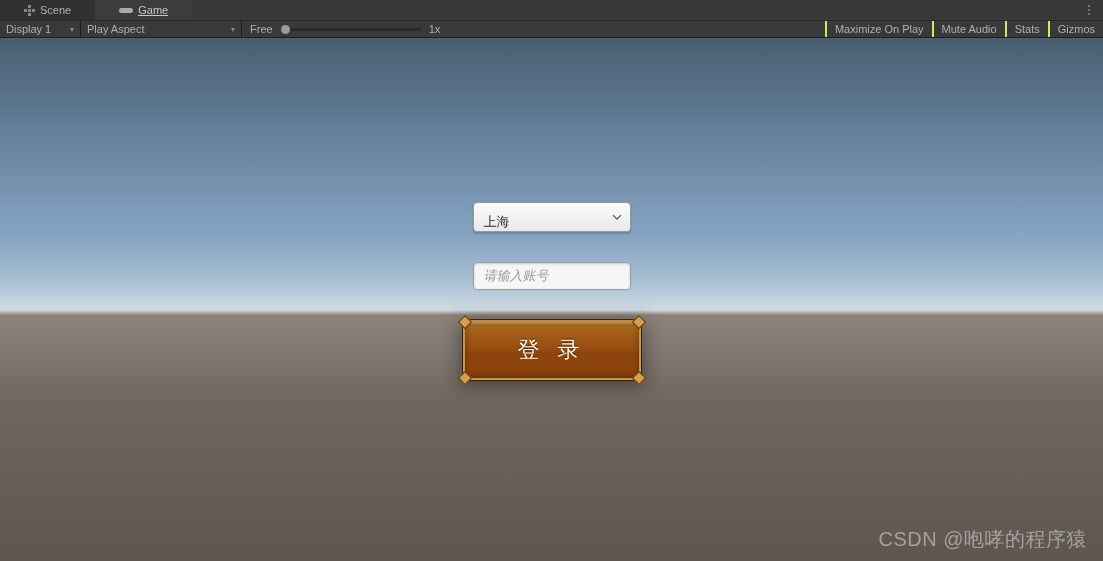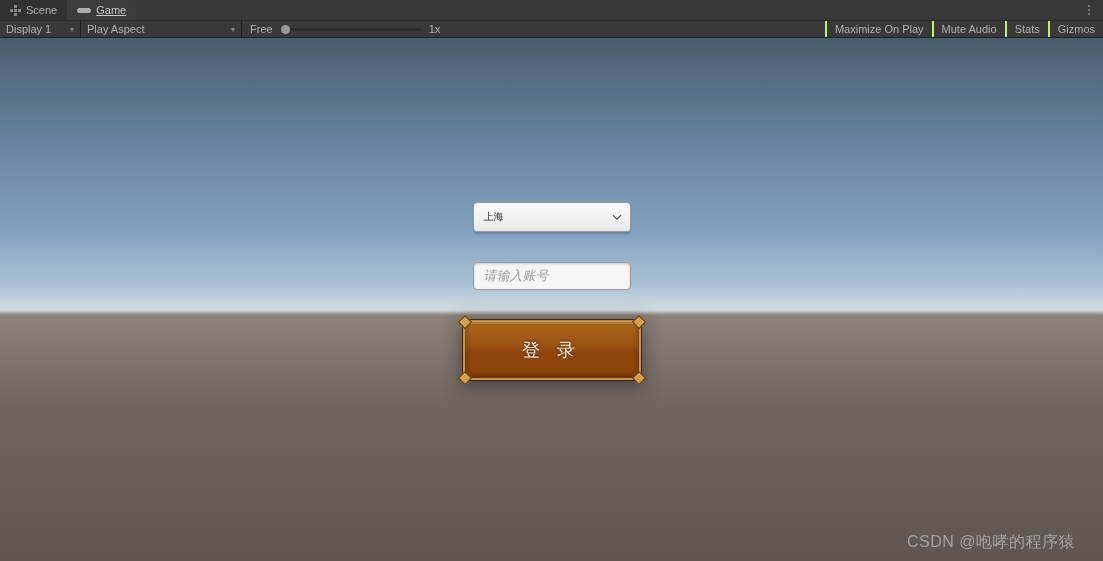--- a/index.html
+++ b/index.html
@@ -1,20 +1,20 @@
 <!DOCTYPE html>
 <html><head>
   <meta charset="utf-8">
   <style>
     * { margin: 0; padding: 0; box-sizing: border-box; font-family: Arial, "Microsoft YaHei", sans-serif; }
     body { width: 1103px; height: 561px; background: #383838; overflow: hidden; position: relative; }
 
     
     .tab-bar { height: 20px; background: #383838; display: flex; align-items: stretch; position: relative; }
-    .tab { display: flex; align-items: center; padding: 0 10px; font-size: 11px; color: #b0b0b0; gap: 5px; cursor: pointer; border-top-left-radius: 3px; border-top-right-radius: 3px; }
+    .tab { display: flex; align-items: center; padding: 0 24px; font-size: 11px; color: #b0b0b0; gap: 5px; cursor: pointer; border-top-left-radius: 3px; border-top-right-radius: 3px; }
     .tab.inactive { background: #313131; }
     .tab.active { background: #3c3c3c; color: #c8c8c8; text-decoration: underline; }
     .tab-icon { display: inline-flex; align-items: center; }
     .kebab { position: absolute; right: 6px; top: 0; height: 20px; width: 16px; display: flex; flex-direction: column; justify-content: center; align-items: center; gap: 2px; cursor: pointer; }
     .kebab span { width: 2px; height: 2px; background: #888; border-radius: 50%; }
 
     
     .toolbar { height: 18px; background: #393939; border-top: 1px solid #2b2b2b; border-bottom: 1px solid #202020; display: flex; align-items: center; font-size: 11px; color: #b0b0b0; }
     .toolbar-sep { width: 1px; height: 100%; background: #202020; }
     .dropdown { display: flex; align-items: center; padding: 0 6px; height: 100%; gap: 4px; cursor: pointer; }
@@ -35,41 +35,41 @@
         #86a5c2 38%,
         #aac1d5 47%,
         #d1dce2 52%,
         #8d837b 53%,
         #6f665f 70%,
         #5e564f 100%); }
 
     .ui-center { position: absolute; left: 50%; top: 50%; transform: translate(-50%, -55%); display: flex; flex-direction: column; align-items: center; gap: 30px; }
 
     
-    .unity-dropdown { width: 158px; height: 30px; background: linear-gradient(#fbfbfb, #e9e9e9); border: 1px solid #9a9a9a; border-radius: 4px; display: flex; align-items: center; padding: 0 10px; font-size: 10px; color: #2a2a2a; position: relative; cursor: pointer; box-shadow: inset 0 1px 0 #fff, 0 1px 2px rgba(0,0,0,0.2); }
+    .unity-dropdown { width: 158px; height: 30px; background: linear-gradient(#fbfbfb, #e9e9e9); border: 1px solid #9a9a9a; border-radius: 4px; display: flex; align-items: flex-end; padding: 0 10px; font-size: 13px; color: #2a2a2a; position: relative; cursor: pointer; box-shadow: inset 0 1px 0 #fff, 0 1px 2px rgba(0,0,0,0.2); }
     .unity-dropdown .chev { position: absolute; right: 8px; top: 50%; transform: translateY(-50%); display: flex; }
 
     
     .unity-input { width: 158px; height: 28px; background: #f6f6f6; border: 1px solid #989898; border-radius: 4px; padding: 0 10px; display: flex; align-items: center; box-shadow: inset 0 1px 3px rgba(0,0,0,0.15); }
     .unity-input input { border: none; background: transparent; width: 100%; font-size: 13px; color: #333; outline: none; font-style: italic; }
     .unity-input input::placeholder { color: #9c9c9c; font-style: italic; }
 
     
     .login-btn { width: 178px; height: 60px; position: relative; cursor: pointer; filter: drop-shadow(0 4px 10px rgba(0,0,0,0.45)); }
     .login-bg { position: absolute; inset: 0; background:
         linear-gradient(#aa6a1d 0%, #9a4e11 45%, #8e440d 55%, #8e440d 100%);
         border: 2px solid #c6964d; border-radius: 6px; outline: 1px solid #3a230c; box-shadow: inset 0 2px 0 rgba(255,255,255,0.2), inset 0 -2px 6px rgba(0,0,0,0.35); }
     .login-corner { position: absolute; width: 10px; height: 10px; background: #d4a04f; border: 1px solid #5a3310; }
     .login-corner.tl { top: -3px; left: -3px; transform: rotate(45deg); }
     .login-corner.tr { top: -3px; right: -3px; transform: rotate(45deg); }
     .login-corner.bl { bottom: -3px; left: -3px; transform: rotate(45deg); }
     .login-corner.br { bottom: -3px; right: -3px; transform: rotate(45deg); }
-    .login-label { position: absolute; inset: 0; display: flex; align-items: center; justify-content: center; color: #fdf7e9; font-size: 18px; letter-spacing: 6px; font-weight: 400; text-shadow: 0 -1px 1px rgba(0,0,0,0.6); }
+    .login-label { position: absolute; inset: 0; display: flex; align-items: center; justify-content: center; color: #fdf7e9; font-size: 22px; letter-spacing: 6px; font-weight: 400; text-shadow: 0 -1px 1px rgba(0,0,0,0.6); }
 
-    .watermark { position: absolute; right: 28px; bottom: 8px; font-size: 16px; color: rgba(220,220,220,0.55); letter-spacing: 0.5px; }
+    .watermark { position: absolute; right: 16px; bottom: 8px; font-size: 20px; color: rgba(220,220,220,0.55); letter-spacing: 0.5px; }
   </style>
 </head>
 <body>
 
 <div class="tab-bar">
   <div class="tab inactive">
     <span class="tab-icon">
       <svg width="11" height="11" viewBox="0 0 11 11">
           <rect x="0" y="4" width="3" height="3" fill="#888"></rect>
           <rect x="4" y="0" width="3" height="3" fill="#888"></rect>

